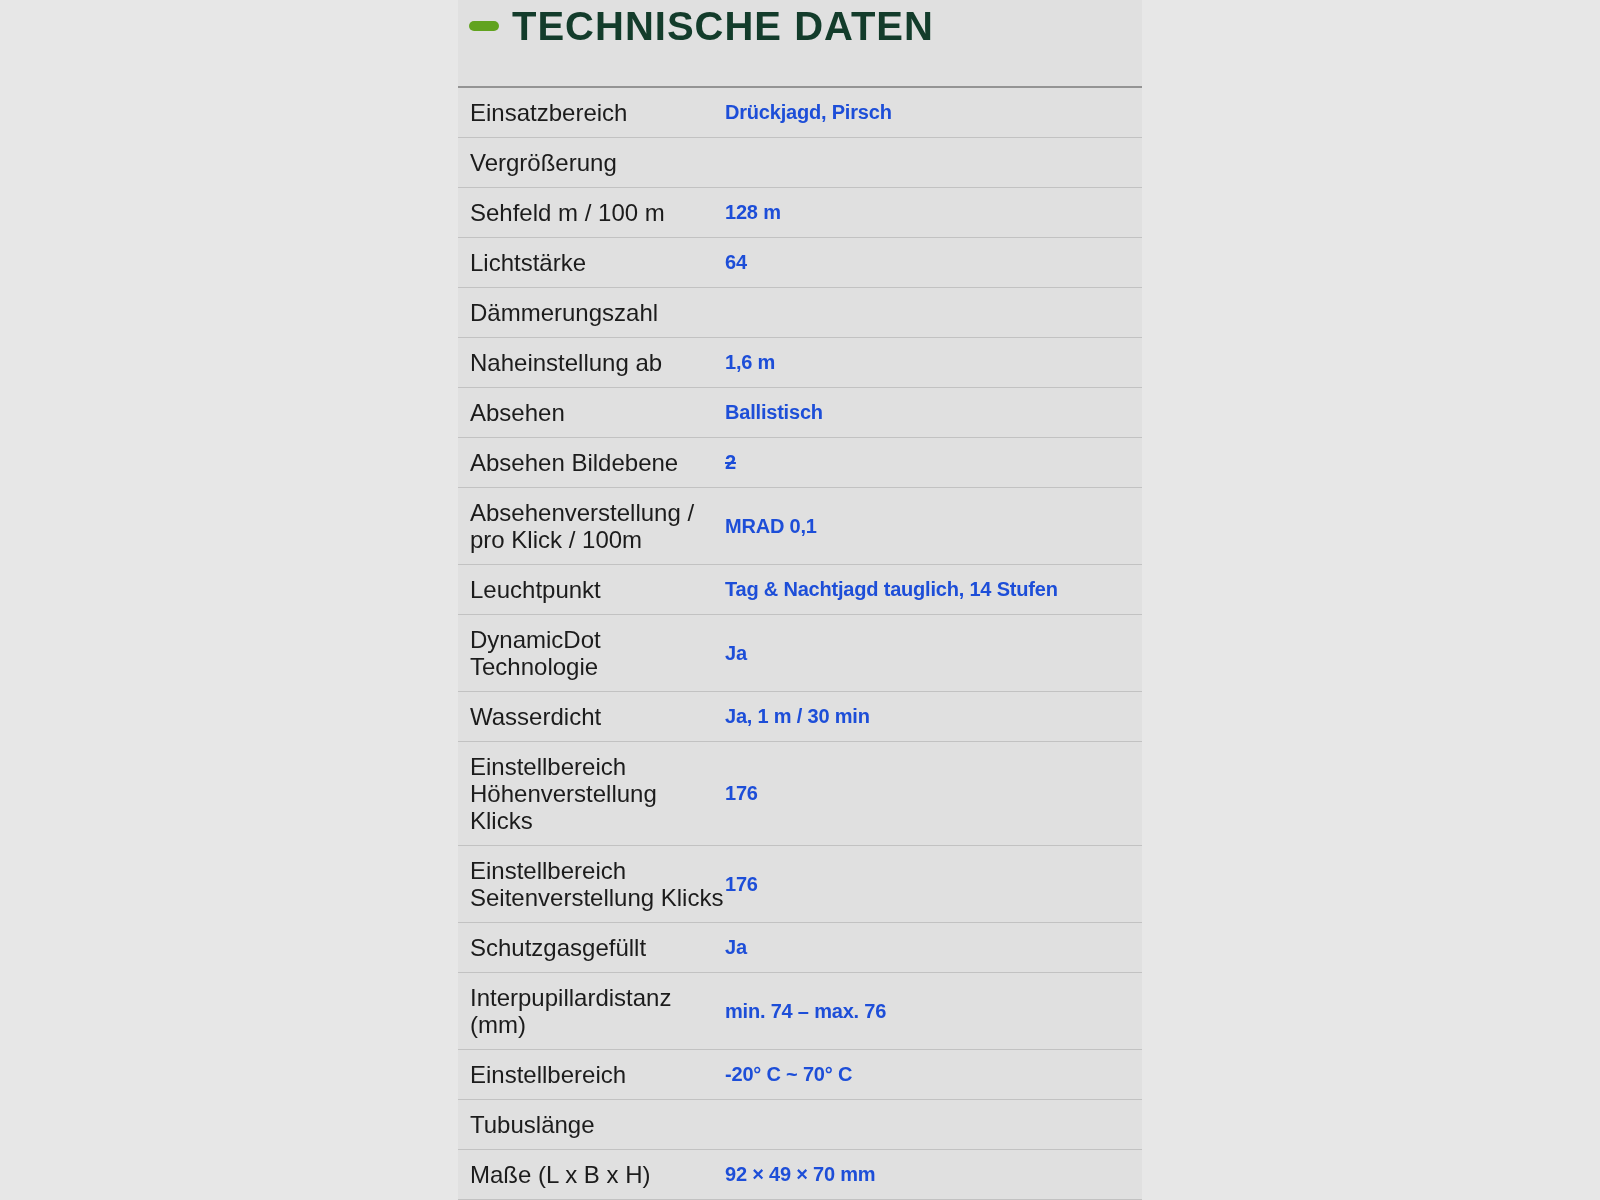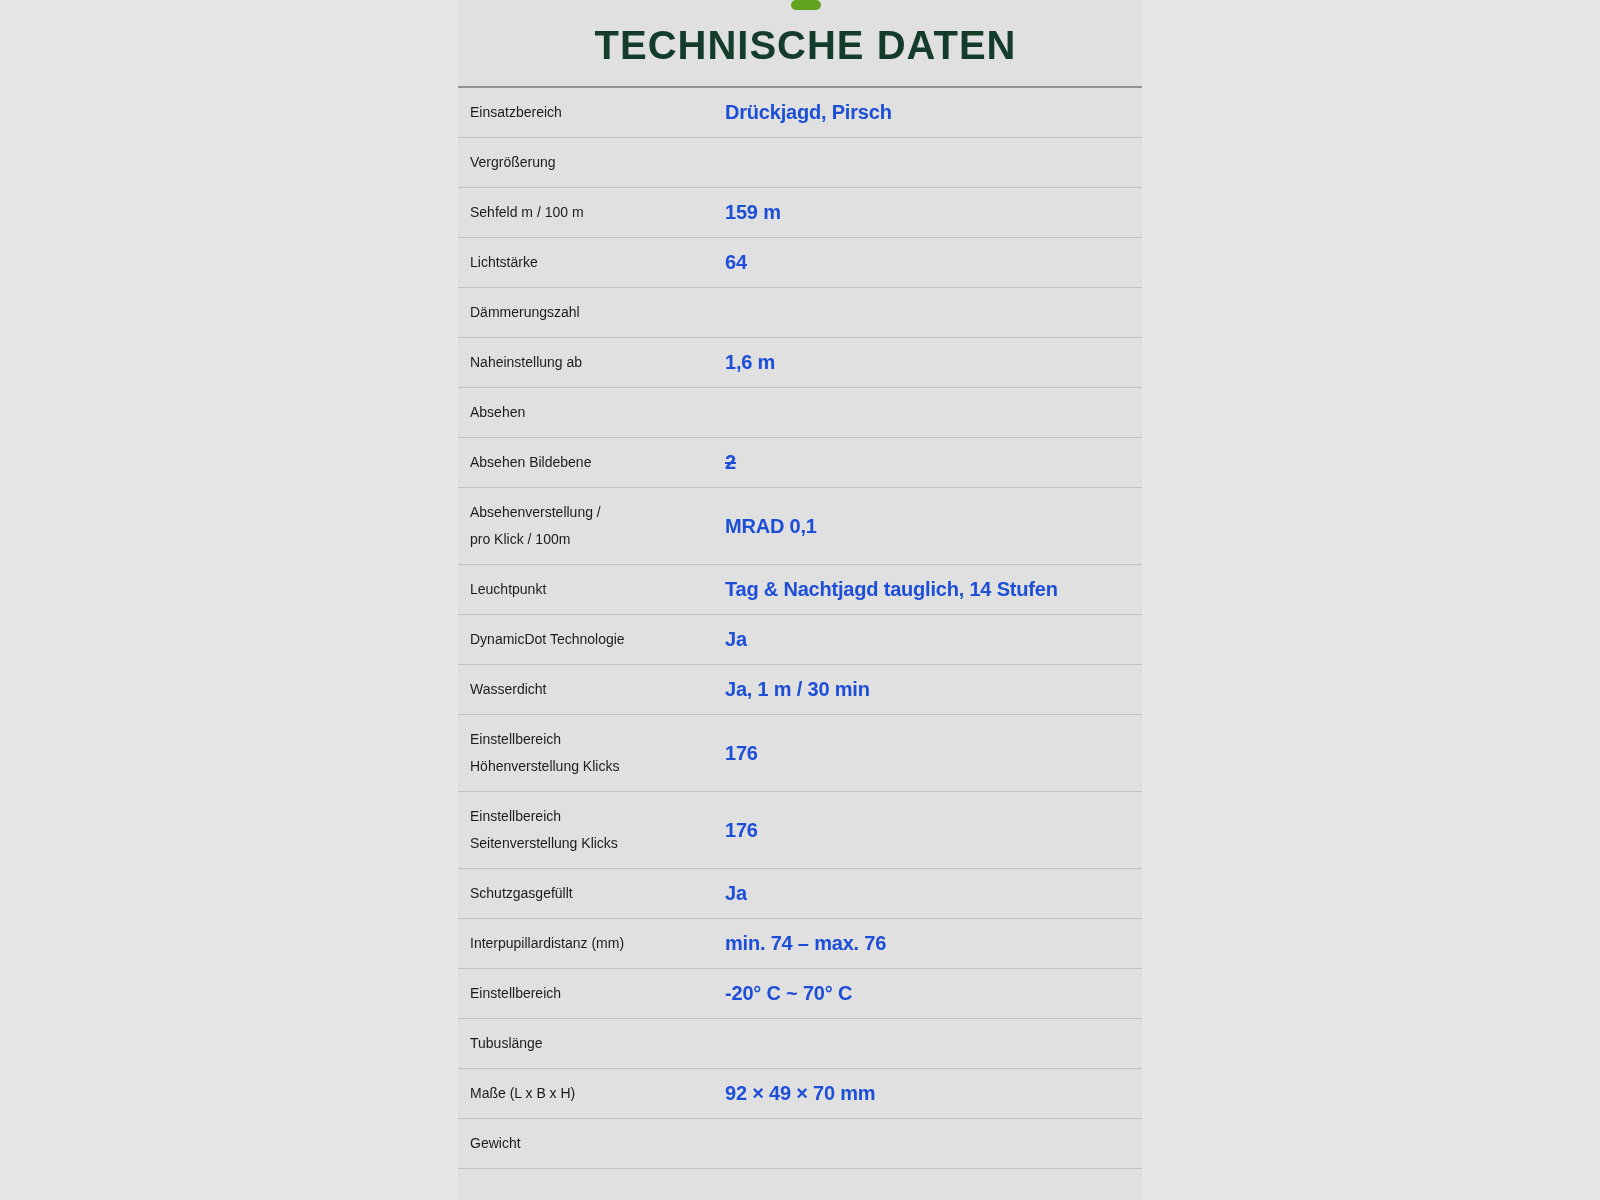--- a/index.html
+++ b/index.html
@@ -21,21 +21,20 @@
     width: 684px;
     height: 1200px;
     background: var(--panel-bg, #e0e0e0);
   }
   .section-header {
     display: flex;
     align-items: center;
     gap: 13px;
     height: 52px;
     padding-left: 11px;
-    flex-direction: column;
   }
   .accent-dash {
     width: 30px;
     height: 10px;
     border-radius: 5px;
     background: var(--accent, #61a31f);
     flex: 0 0 auto;
   }
   .section-title {
     margin: 0;
@@ -53,21 +52,21 @@
     display: flex;
     align-items: center;
     min-height: 50px;
     padding: 11px 12px;
     box-sizing: border-box;
     border-bottom: 1px solid var(--rule-light, #c2c2c2);
   }
   .spec-label {
     flex: 0 0 255px;
     width: 255px;
-    font-size: 14px;
+    font-size: 24px;
     line-height: 27px;
     color: #1c1c1c;
     white-space: pre-line;
   }
   .spec-value {
     flex: 1 1 auto;
     font-size: 20px;
     line-height: 27px;
     font-weight: 700;
     color: #1d4ed8;
@@ -93,39 +92,40 @@
     <div class="spec-label">Einsatzbereich</div>
     <div class="spec-value">Drückjagd, Pirsch</div>
   </div>
 
   <div class="spec-row">
     <div class="spec-label">Vergrößerung</div>
   </div>
 
   <div class="spec-row">
     <div class="spec-label">Sehfeld m / 100 m</div>
-    <div class="spec-value">159 m</div>
+    <div class="spec-value">128 m</div>
   </div>
 
   <div class="spec-row">
     <div class="spec-label">Lichtstärke</div>
     <div class="spec-value">64</div>
   </div>
 
   <div class="spec-row">
     <div class="spec-label">Dämmerungszahl</div>
   </div>
 
   <div class="spec-row">
     <div class="spec-label">Naheinstellung ab</div>
     <div class="spec-value">1,6 m</div>
   </div>
 
   <div class="spec-row">
     <div class="spec-label">Absehen</div>
+    <div class="spec-value">Ballistisch</div>
   </div>
 
   <div class="spec-row">
     <div class="spec-label">Absehen Bildebene</div>
     <div class="spec-value strike">2</div>
   </div>
 
   <div class="spec-row">
     <div class="spec-label">Absehenverstellung /
 pro Klick / 100m</div>

